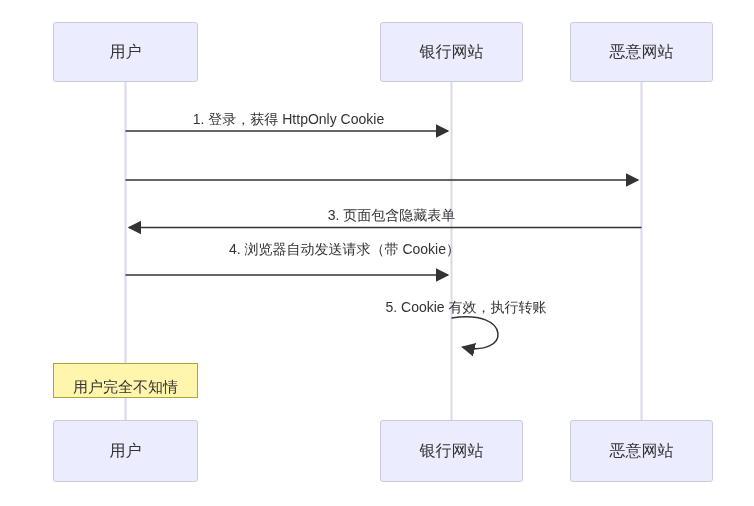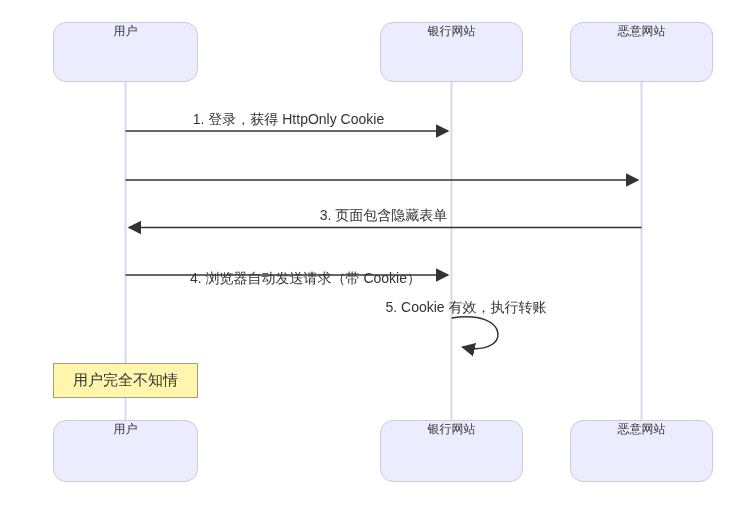--- a/index.html
+++ b/index.html
@@ -20,61 +20,61 @@
     left: 0;
     top: 0;
     width: 754px;
     height: 506px;
   }
   .actor {
     position: absolute;
     box-sizing: border-box;
     background: #ECECFF;
     border: 1px solid #CBCBE0;
-    border-radius: 13px;
+    border-radius: 3px;
     display: flex;
-    align-items: flex-start;
+    align-items: center;
     justify-content: center;
-    font-size: 12px;
+    font-size: 16px;
     color: #333333;
     z-index: 2;
   }
   .msg-label {
     position: absolute;
     text-align: center;
     font-size: 14px;
     color: #333333;
     line-height: 18px;
     z-index: 3;
     margin-top: 6px;
   }
   .note {
     position: absolute;
     box-sizing: border-box;
     background: #FFF5AD;
     border: 1px solid #AAAA33;
     display: flex;
-    align-items: center;
+    align-items: flex-end;
     justify-content: center;
     font-size: 15px;
     color: #333333;
     z-index: 4;
   }
   
   .actor-user-top   { left: 53px;  top: 22px;  width: 145px; height: 60px; }
   .actor-bank-top   { left: 380px; top: 22px;  width: 143px; height: 60px; }
   .actor-evil-top   { left: 570px; top: 22px;  width: 143px; height: 60px; }
   .actor-user-bot   { left: 53px;  top: 420px; width: 145px; height: 62px; }
   .actor-bank-bot   { left: 380px; top: 420px; width: 143px; height: 62px; }
   .actor-evil-bot   { left: 570px; top: 420px; width: 143px; height: 62px; }
   
   .msg-1 { left: 125px; top: 104px; width: 327px; }
   .msg-2 { left: 125px; top: 152px; width: 517px; }
-  .msg-3 { left: 125px; top: 200px; width: 517px; }
-  .msg-4 { left: 125px; top: 263px; width: 361px; }
+  .msg-3 { left: 125px; top: 200px; width: 517px; padding-left: 8px; }
+  .msg-4 { left: 125px; top: 234px; width: 361px; padding-left: 39px; }
   .msg-5 { left: 366px; top: 292px; width: 200px; }
   
   .note-box { left: 53px; top: 363px; width: 145px; height: 35px; }
 </style>
 </head>
 <body>
 
 <div class="canvas">
 
   <svg class="svg-layer" viewBox="0 0 754 506" xmlns="http://www.w3.org/2000/svg">

